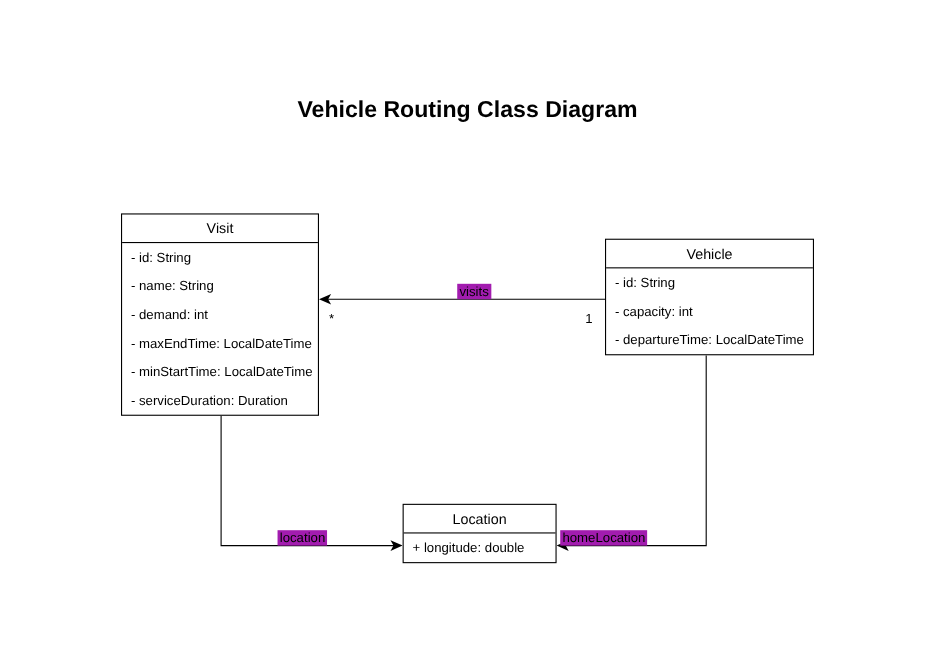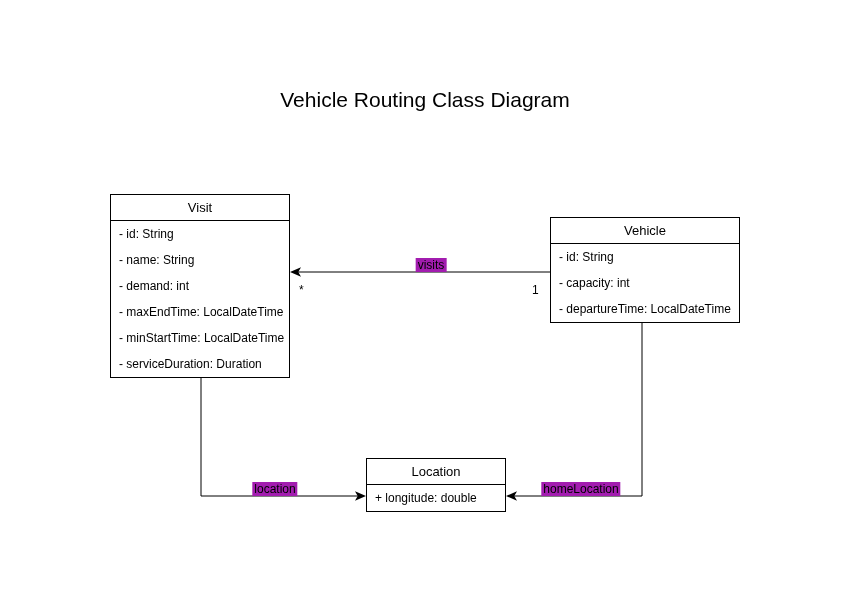--- a/index.html
+++ b/index.html
@@ -11,21 +11,21 @@
     overflow: hidden;
     color: #000000;
   }
   .canvas { position: absolute; left: 0; top: 0; width: 850px; height: 600px; }
   .diagram-title {
     position: absolute;
     left: 0; top: 88px;
     width: 850px;
     text-align: center;
     font-size: 21px;
-    font-weight: normal;
+    font-weight: bold;
     color: #000000;
   }
   svg.edges { position: absolute; left: 0; top: 0; width: 850px; height: 600px; }
   .uml-class {
     position: absolute;
     background: #ffffff;
     border: 1px solid #000000;
   }
   .uml-class-name {
     height: 26px;
@@ -48,21 +48,21 @@
   .edge-label {
     position: absolute;
     transform: translateX(-50%);
     font-size: 12px;
     background: #a21caf;
     padding: 0 2px;
     white-space: nowrap;
   }
   #label-visits       { left: 431px; top: 258px; }
   #label-location     { left: 275px; top: 482px; }
-  #label-homelocation { left: 581px; top: 482px; }
+  #label-homelocation { left: 549px; top: 482px; }
   .multiplicity {
     position: absolute;
     font-size: 12px;
     white-space: nowrap;
   }
   #mult-visits-target { left: 299px; top: 283px; }
   #mult-visits-source { left: 532px; top: 283px; }
 </style>
 </head>
 <body>

